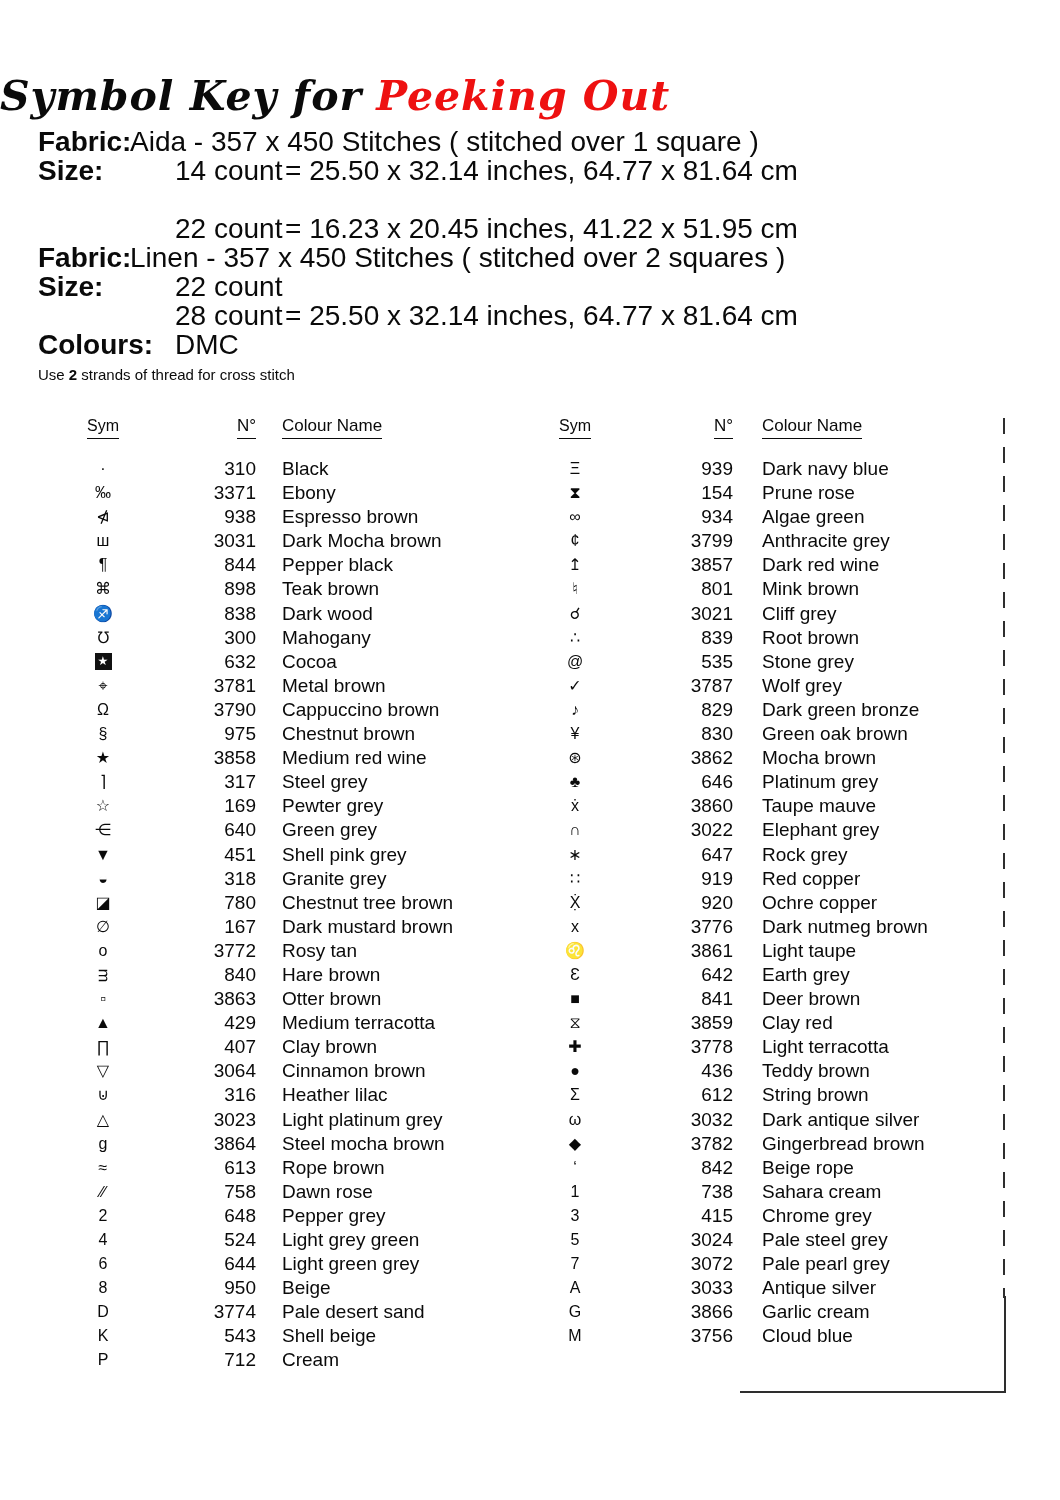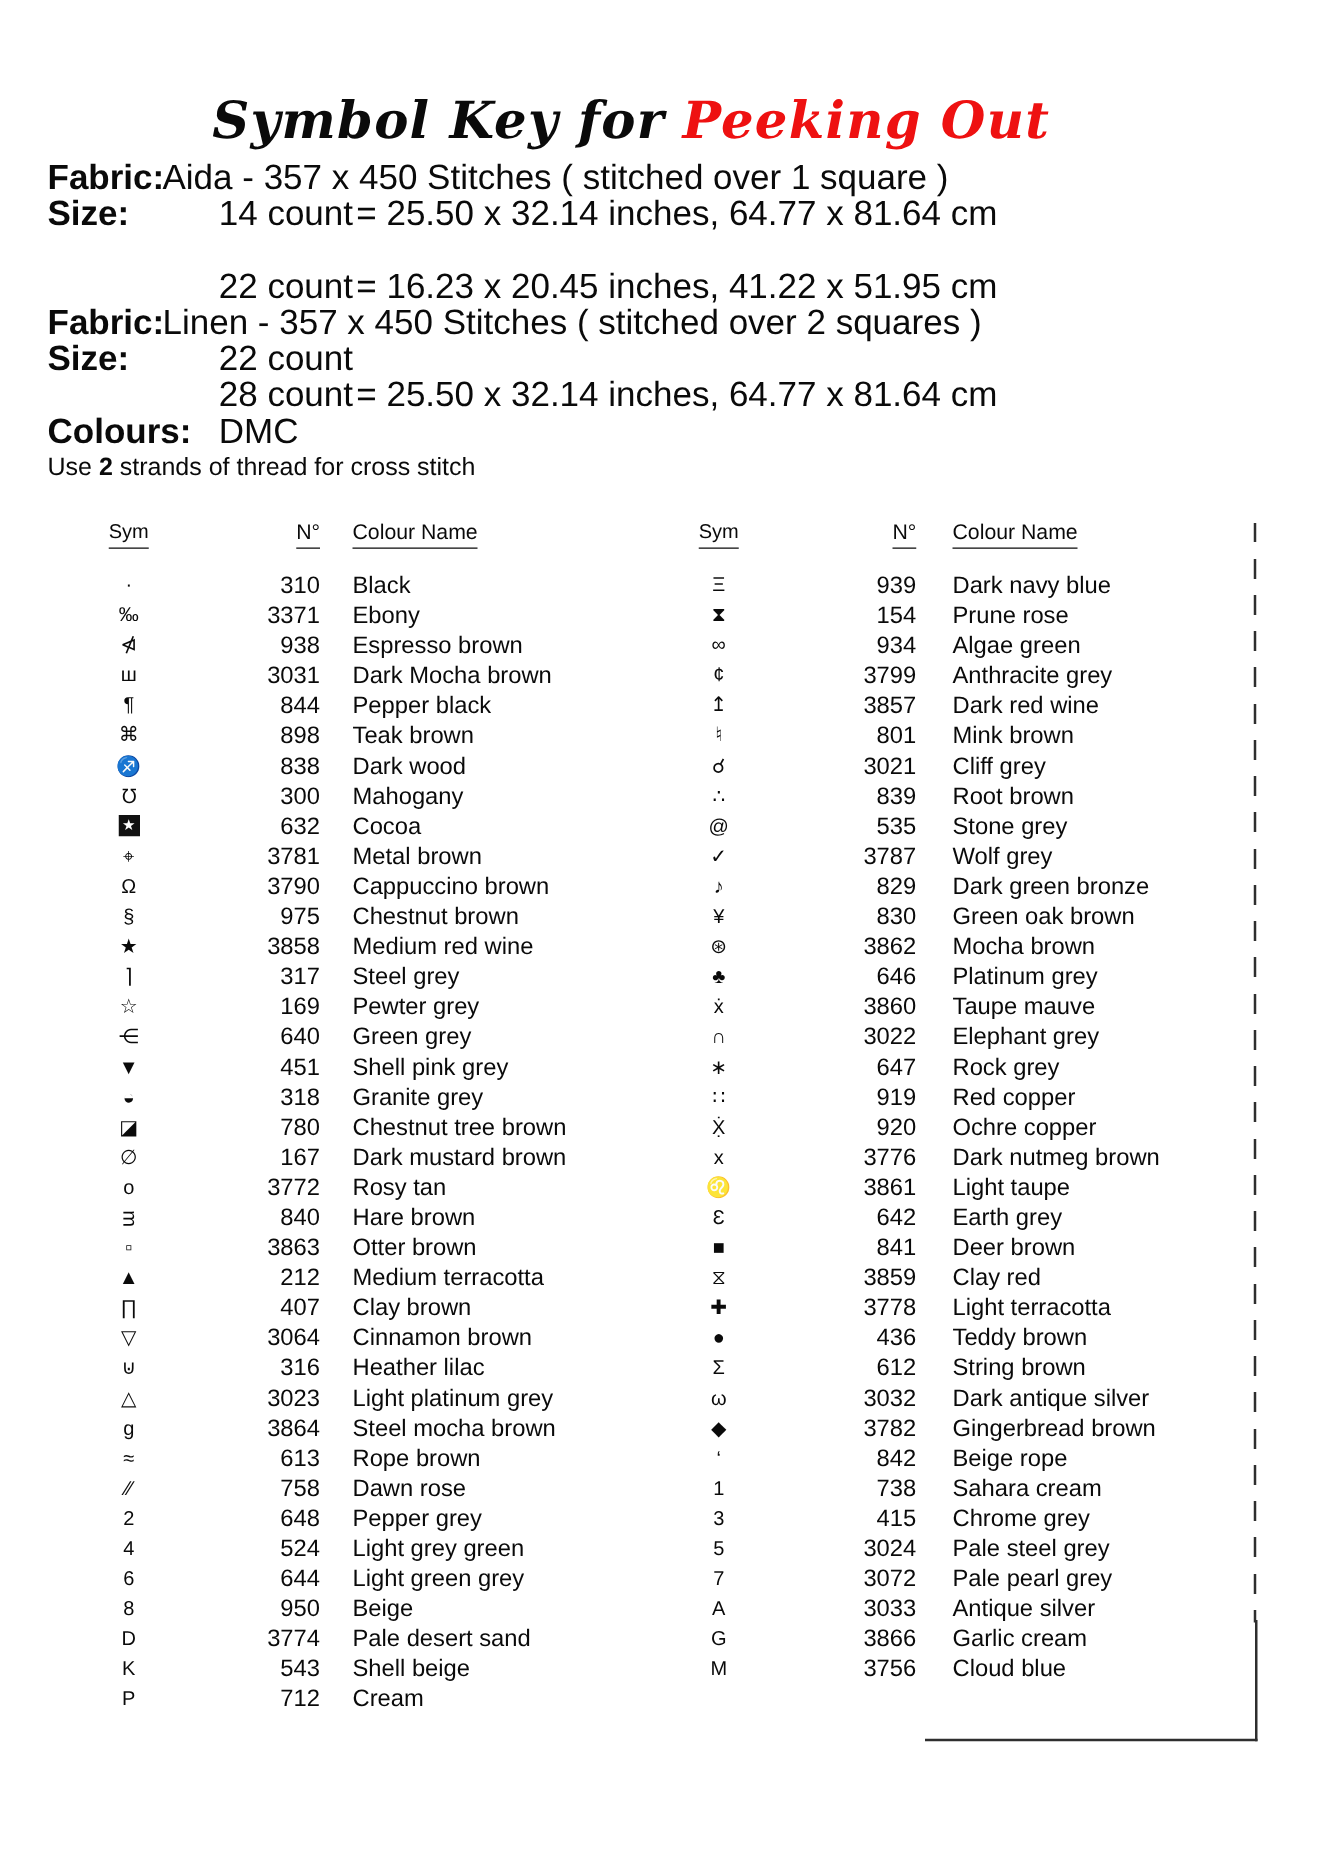--- a/index.html
+++ b/index.html
@@ -8,34 +8,33 @@
     width:1060px;height:1500px;
     background:#ffffff;
     font-family:"Liberation Sans", sans-serif;
     color:#0a0a0a;
     overflow:hidden;
     margin:0 auto;
   }
   
   .title{
     position:absolute;top:72px;left:0;width:1010px;
-    text-align:center;
     font-family:"DejaVu Serif", serif;
     font-style:italic;font-weight:bold;
     font-size:41px;letter-spacing:1px;
     white-space:nowrap;
   }
   .title .proj{margin-left:14px;}
   
   .spec{position:absolute;left:0;width:100%;height:29px;font-size:28px;line-height:29px;white-space:nowrap;}
   .slabel{position:absolute;left:38px;font-weight:bold;}
   .sval{position:absolute;left:130px;}
   .scount{position:absolute;left:175px;}
   .sdims{position:absolute;left:285px;text-align:right;}
-  .strands{position:absolute;left:38px;top:360px;font-size:20px;line-height:29px;}
+  .strands{position:absolute;left:38px;top:360px;font-size:15px;line-height:29px;}
   
   .tcol{position:absolute;top:414px;}
   .tcol.c0{left:60px;width:450px;}
   .tcol.c1{left:540px;width:465px;}
   .thead{display:flex;height:24px;line-height:24px;margin-bottom:19px;font-size:17px;}
   .trow{display:flex;height:24.1px;line-height:24.1px;font-size:19px;}
   .tsym{display:inline-block;text-align:center;font-size:16px;}
   .c0 .tsym{width:86px;}
   .c1 .tsym{width:70px;}
   .tnum{display:inline-block;text-align:right;}
@@ -219,21 +218,21 @@
           <span class="tnum">840</span>
           <span class="tname">Hare brown</span>
         </div>
         <div class="trow">
           <span class="tsym"><span>▫</span></span>
           <span class="tnum">3863</span>
           <span class="tname">Otter brown</span>
         </div>
         <div class="trow">
           <span class="tsym"><span>▲</span></span>
-          <span class="tnum">212</span>
+          <span class="tnum">429</span>
           <span class="tname">Medium terracotta</span>
         </div>
         <div class="trow">
           <span class="tsym"><span>∏</span></span>
           <span class="tnum">407</span>
           <span class="tname">Clay brown</span>
         </div>
         <div class="trow">
           <span class="tsym"><span>▽</span></span>
           <span class="tnum">3064</span>

